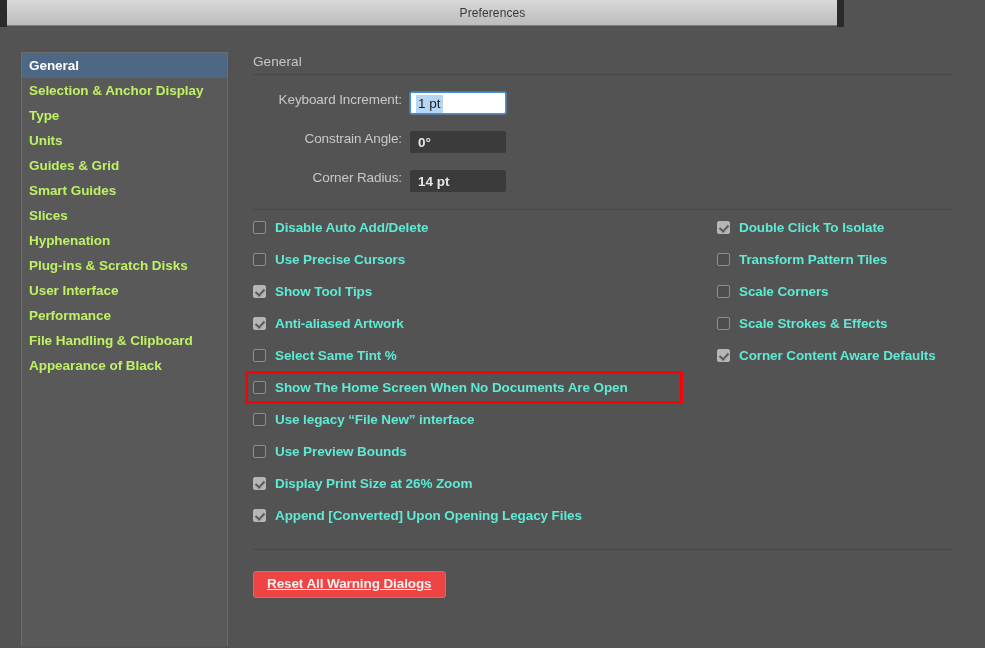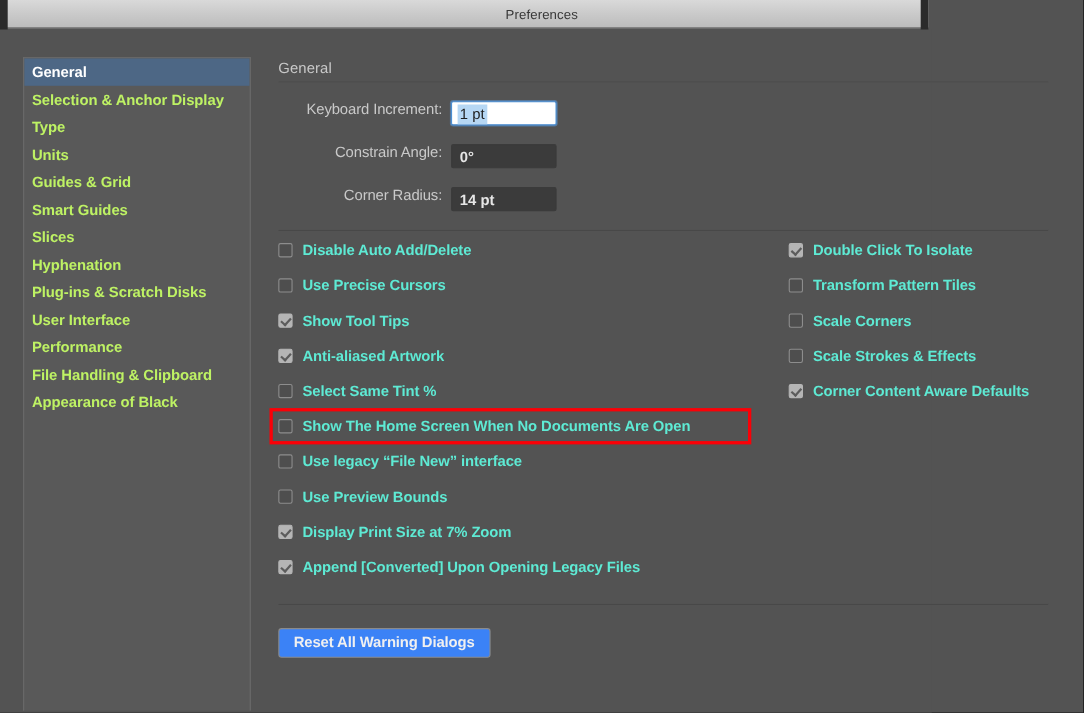--- a/index.html
+++ b/index.html
@@ -231,28 +231,29 @@
   
   .footer-hr {
     margin-top: 12px;
   }
   .reset-btn {
     margin-top: 21px;
     display: inline-block;
     height: 25px;
     line-height: 23px;
     padding: 0 13px;
-    background: #3b82f6;
+    background: #ef4444;
     border: 1px solid #8a8a8a;
     border-radius: 3px;
     color: #f0f0f0;
     font-size: 13.5px;
     font-weight: bold;
     letter-spacing: -0.1px;
     cursor: default;
+    text-decoration: underline;
   }
 </style>
 </head>
 <body>
 
 <div class="window">
 
   <div class="titlebar">
     <div class="titlebar-edge-l"></div>
     <div class="titlebar-edge-r"></div>
@@ -328,21 +329,21 @@
             <div class="cb-row">
               <div class="cb"></div>
               <div class="cb-label">Use legacy “File New” interface</div>
             </div>
             <div class="cb-row">
               <div class="cb"></div>
               <div class="cb-label">Use Preview Bounds</div>
             </div>
             <div class="cb-row">
               <div class="cb checked"></div>
-              <div class="cb-label">Display Print Size at 7% Zoom</div>
+              <div class="cb-label">Display Print Size at 26% Zoom</div>
             </div>
             <div class="cb-row">
               <div class="cb checked"></div>
               <div class="cb-label">Append [Converted] Upon Opening Legacy Files</div>
             </div>
           </div>
         <div class="cb-col-right" id="cb-right">
             <div class="cb-row">
               <div class="cb checked"></div>
               <div class="cb-label">Double Click To Isolate</div>

